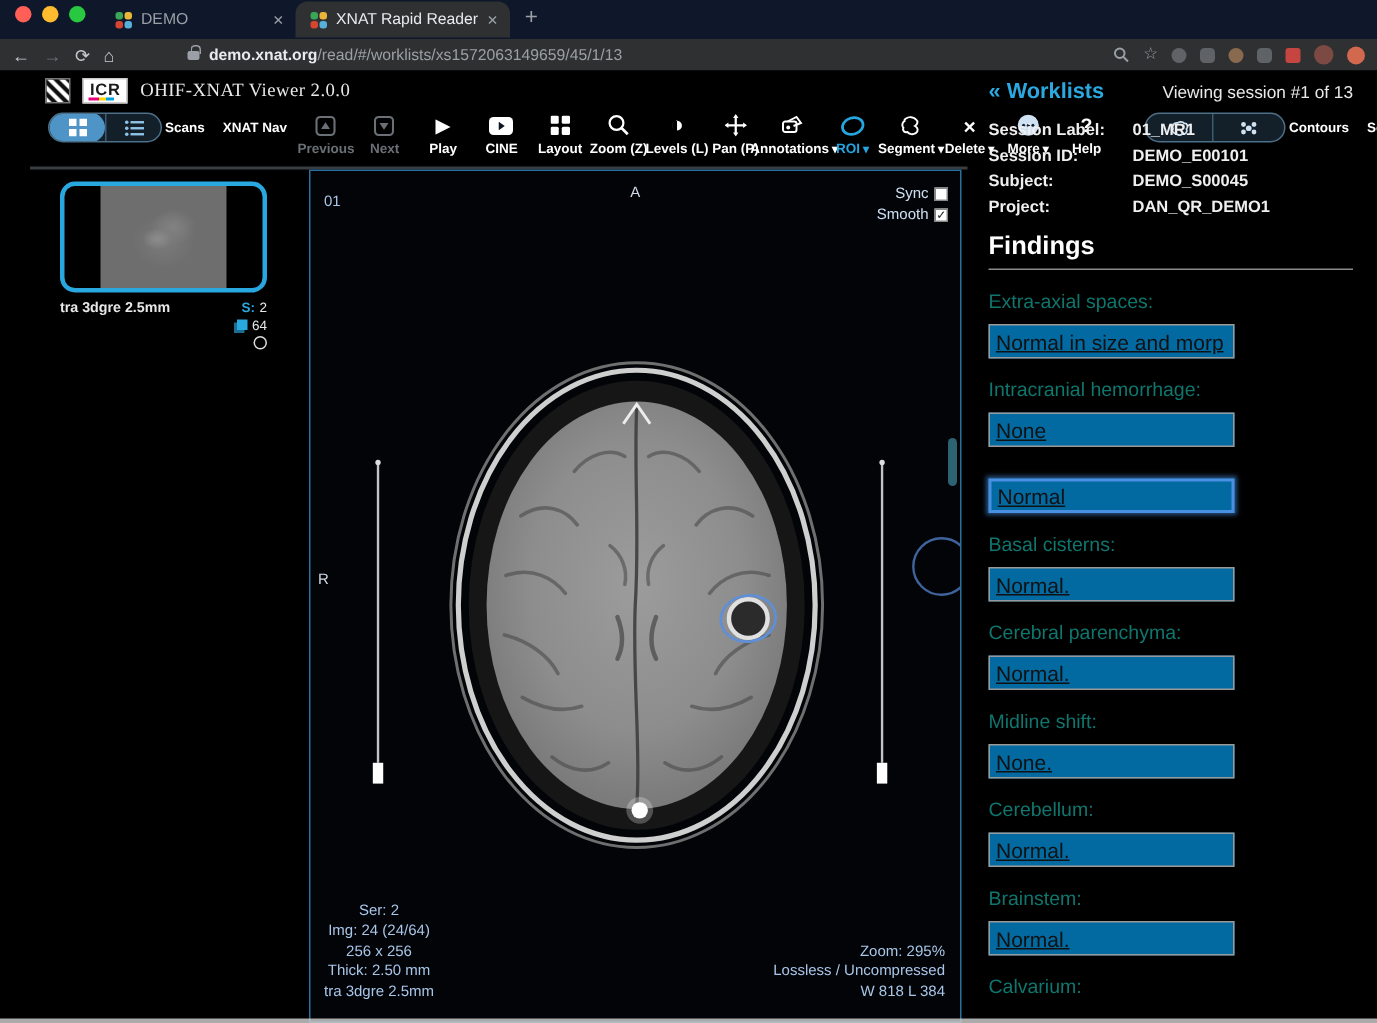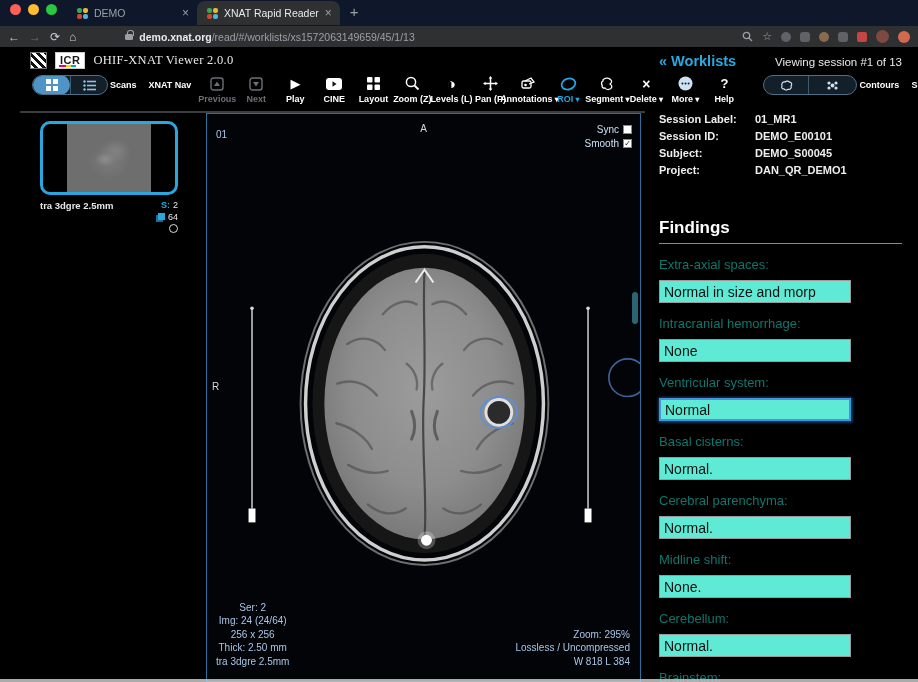--- a/index.html
+++ b/index.html
@@ -108,34 +108,34 @@
   .sync-box { position:absolute; right:8px; top:10px; display:flex; flex-direction:column;
     gap:3px; align-items:flex-end; }
   .chk-row { display:flex; align-items:center; gap:4px; color:#cfe0f4; font-size:10px; }
   .chk { width:9px; height:9px; background:#fff; border:1px solid #888; display:flex;
     align-items:center; justify-content:center; font-size:8px; color:#222; line-height:1; }
   .vp-scroll { position:absolute; right:2px; top:178px; width:6px; height:32px;
     border-radius:3px; background:#2d6272; }
   .brain-svg { position:absolute; inset:0; width:100%; height:100%; }
 
   
-  .right-panel { width:273px; padding:6px 16px 0 14px; display:flex; flex-direction:column;gap:32px; }
+  .right-panel { width:273px; padding:6px 16px 0 14px; display:flex; flex-direction:column; }
   .rp-head { display:flex; justify-content:space-between; align-items:baseline; }
   .worklists-link { color:#2aa9e1; font-weight:700; font-size:14.5px; }
   .viewing { color:#e8e8e8; font-size:11.5px; }
   .session-info { margin-top:12px; display:grid; grid-template-columns:96px 1fr;
     row-gap:5px; font-size:11px; font-weight:700; color:#efefef; }
   .findings { margin-top:10px; }
   .findings h2 { color:#fff; font-size:17px; font-weight:700; padding-bottom:5px;
     border-bottom:1px solid #8a8a8a; }
   .field { margin-top:13px; }
   .field label { display:block; color:#0f766e; font-size:13px; }
-  .field input { margin-top:8px; width:192px; height:23px; background:#5eead4; color:#111;
+  .field input { margin-top:8px; width:164px; height:23px; background:#0369a1; color:#111;
     border:1px solid #9a9a9a; font-size:14px; padding:1px 4px;
-    font-family:"Liberation Sans", sans-serif; }
+    font-family:"Liberation Sans", sans-serif;text-decoration:underline; }
   .field input.focused { border:2px solid #4a90e2; box-shadow:0 0 3px 1.5px rgba(74,144,226,.55); }
 
   .bottom-strip { position:absolute; left:0; bottom:0; width:100%; height:3px; background:#c9c9c9; opacity:.85; }
 
   svg { display:block; }
 </style>
 </head>
 <body>
 
 <div class="stage">
@@ -527,21 +527,20 @@
 
         <div class="field">
           <label>Extra-axial spaces:</label>
           <input type="text" value="Normal in size and morp" style="">
         </div>
         <div class="field">
           <label>Intracranial hemorrhage:</label>
           <input type="text" value="None" style="">
         </div>
         <div class="field">
-          <label>Ventricular system:</label>
           <input type="text" class="focused" value="Normal" style="">
         </div>
         <div class="field">
           <label>Basal cisterns:</label>
           <input type="text" value="Normal." style="">
         </div>
         <div class="field">
           <label>Cerebral parenchyma:</label>
           <input type="text" value="Normal." style="">
         </div>

